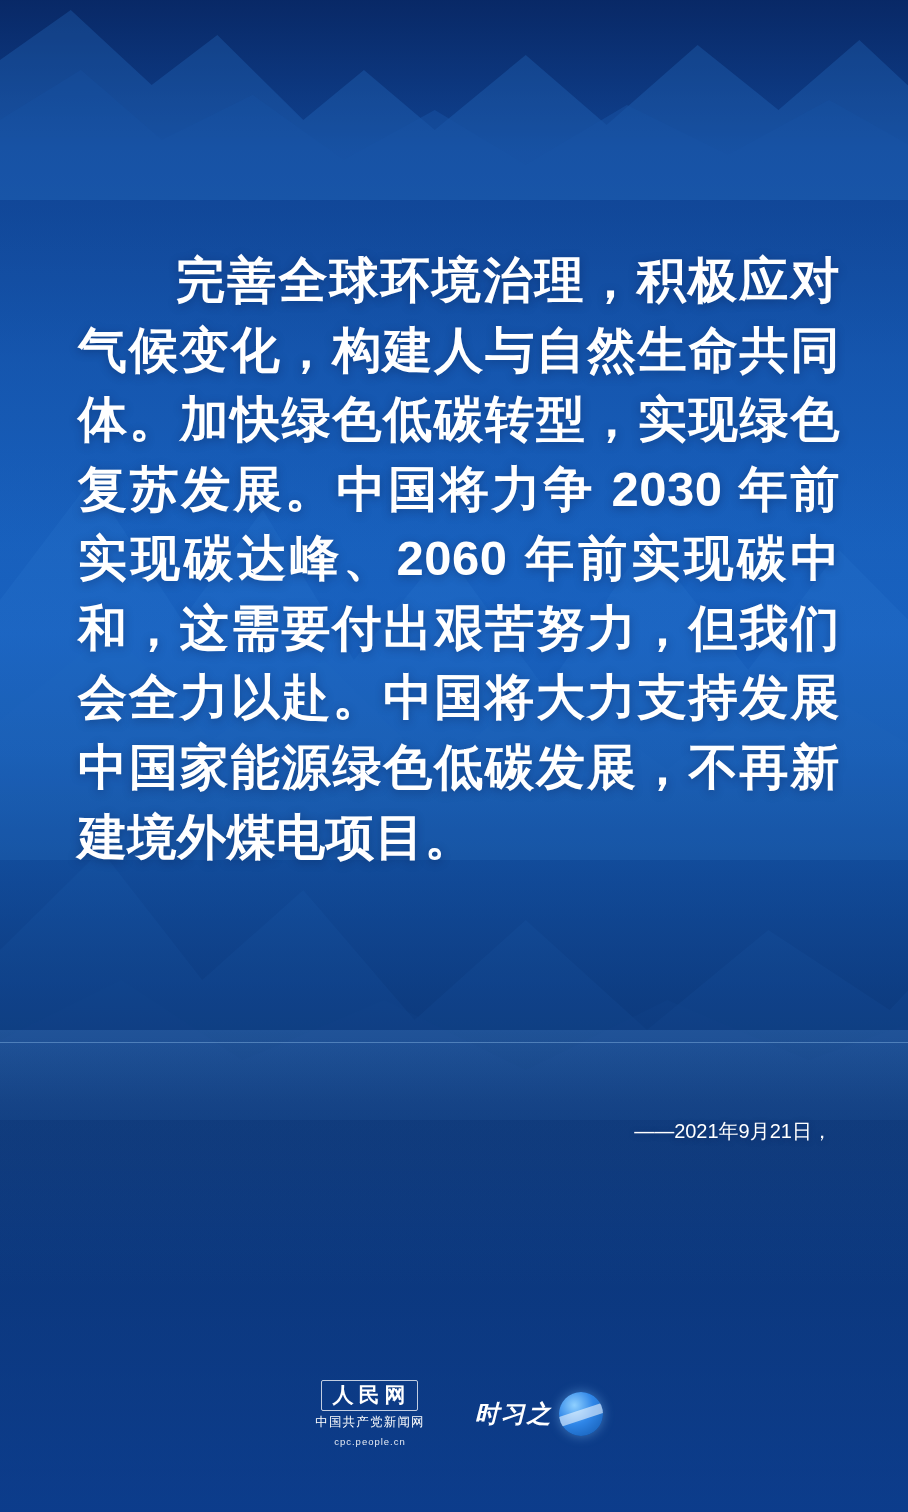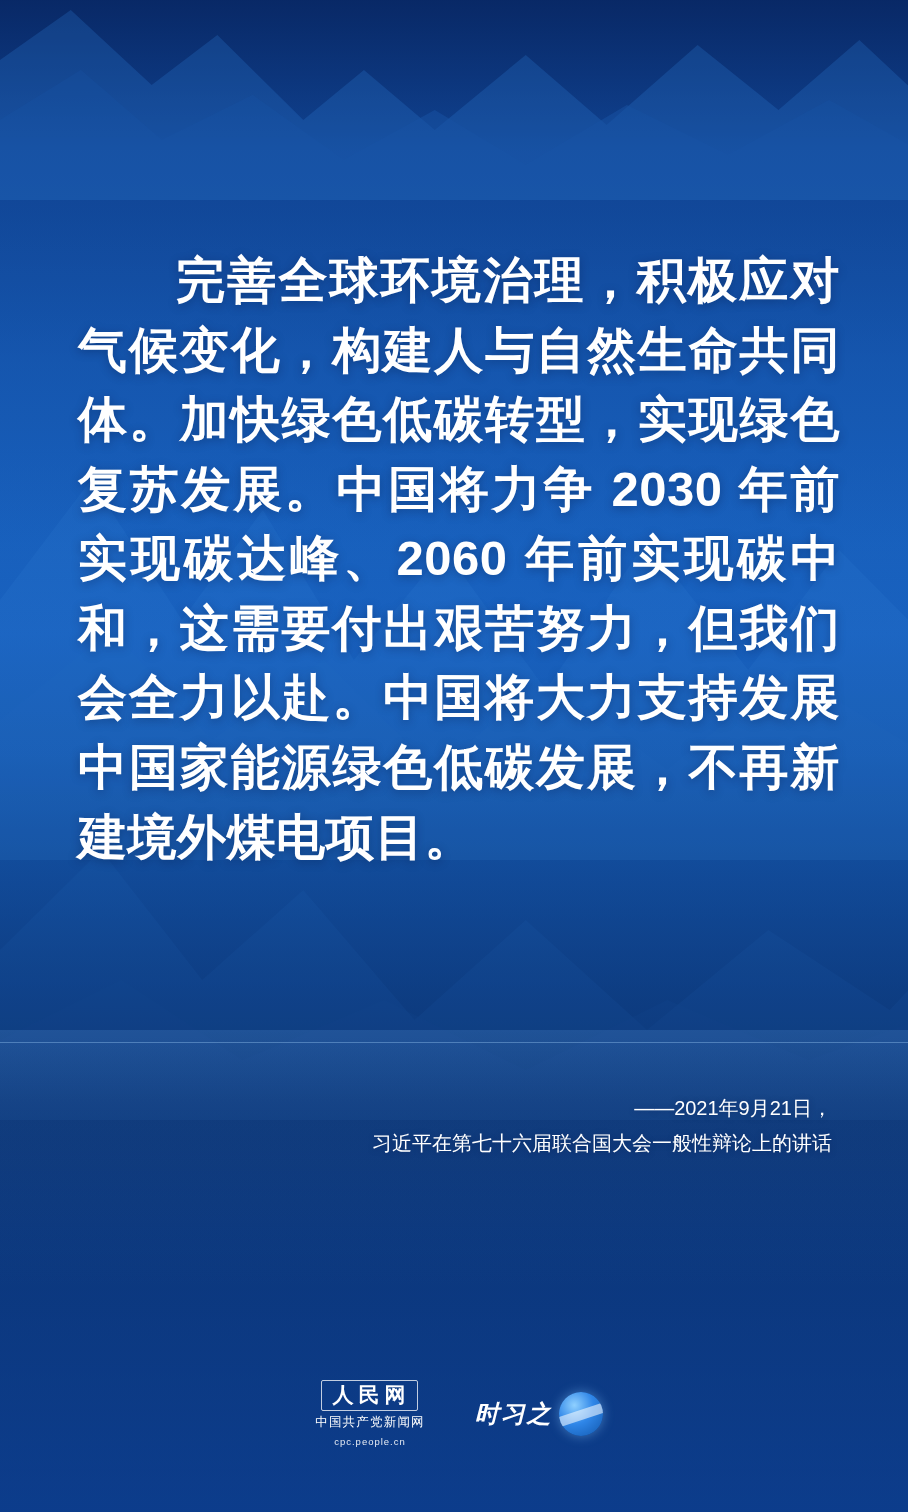--- a/index.html
+++ b/index.html
@@ -169,21 +169,21 @@
     font-weight: 700;
     text-indent: 2em;
     text-align: justify;
     text-align-last: left;
     text-shadow: 0 2px 10px rgba(0,20,60,0.35);
   }
 
   .attribution {
     position: absolute;
     right: 86px;
-    top: 1091px;
+    top: 1114px;
     width: 700px;
     text-align: right;
     color: #ffffff;
     font-size: 20px;
     line-height: 1.75;
     font-weight: 400;
     text-shadow: 0 1px 6px rgba(0,20,60,0.35);
   }
 
   .footer {
@@ -279,21 +279,20 @@
     </svg>
   </div>
 
   <div class="water-glow"></div>
   <div class="horizon-line"></div>
 
   <div class="quote">完善全球环境治理，积极应对气候变化，构建人与自然生命共同体。加快绿色低碳转型，实现绿色复苏发展。中国将力争 2030 年前实现碳达峰、2060 年前实现碳中和，这需要付出艰苦努力，但我们会全力以赴。中国将大力支持发展中国家能源绿色低碳发展，不再新建境外煤电项目。</div>
 
   <div class="attribution">
     <div>——2021年9月21日，</div>
-    <div>习近平在第七十六届联合国大会一般性辩论上的讲话</div>
   </div>
 
   <div class="footer">
     <div class="brand-people">
       <div class="cn-mark">人民网</div>
       <div class="cn-name">中国共产党新闻网</div>
       <div class="cn-url">cpc.people.cn</div>
     </div>
     <div class="brand-shixi">
       <div class="sx-text">时习之</div>

